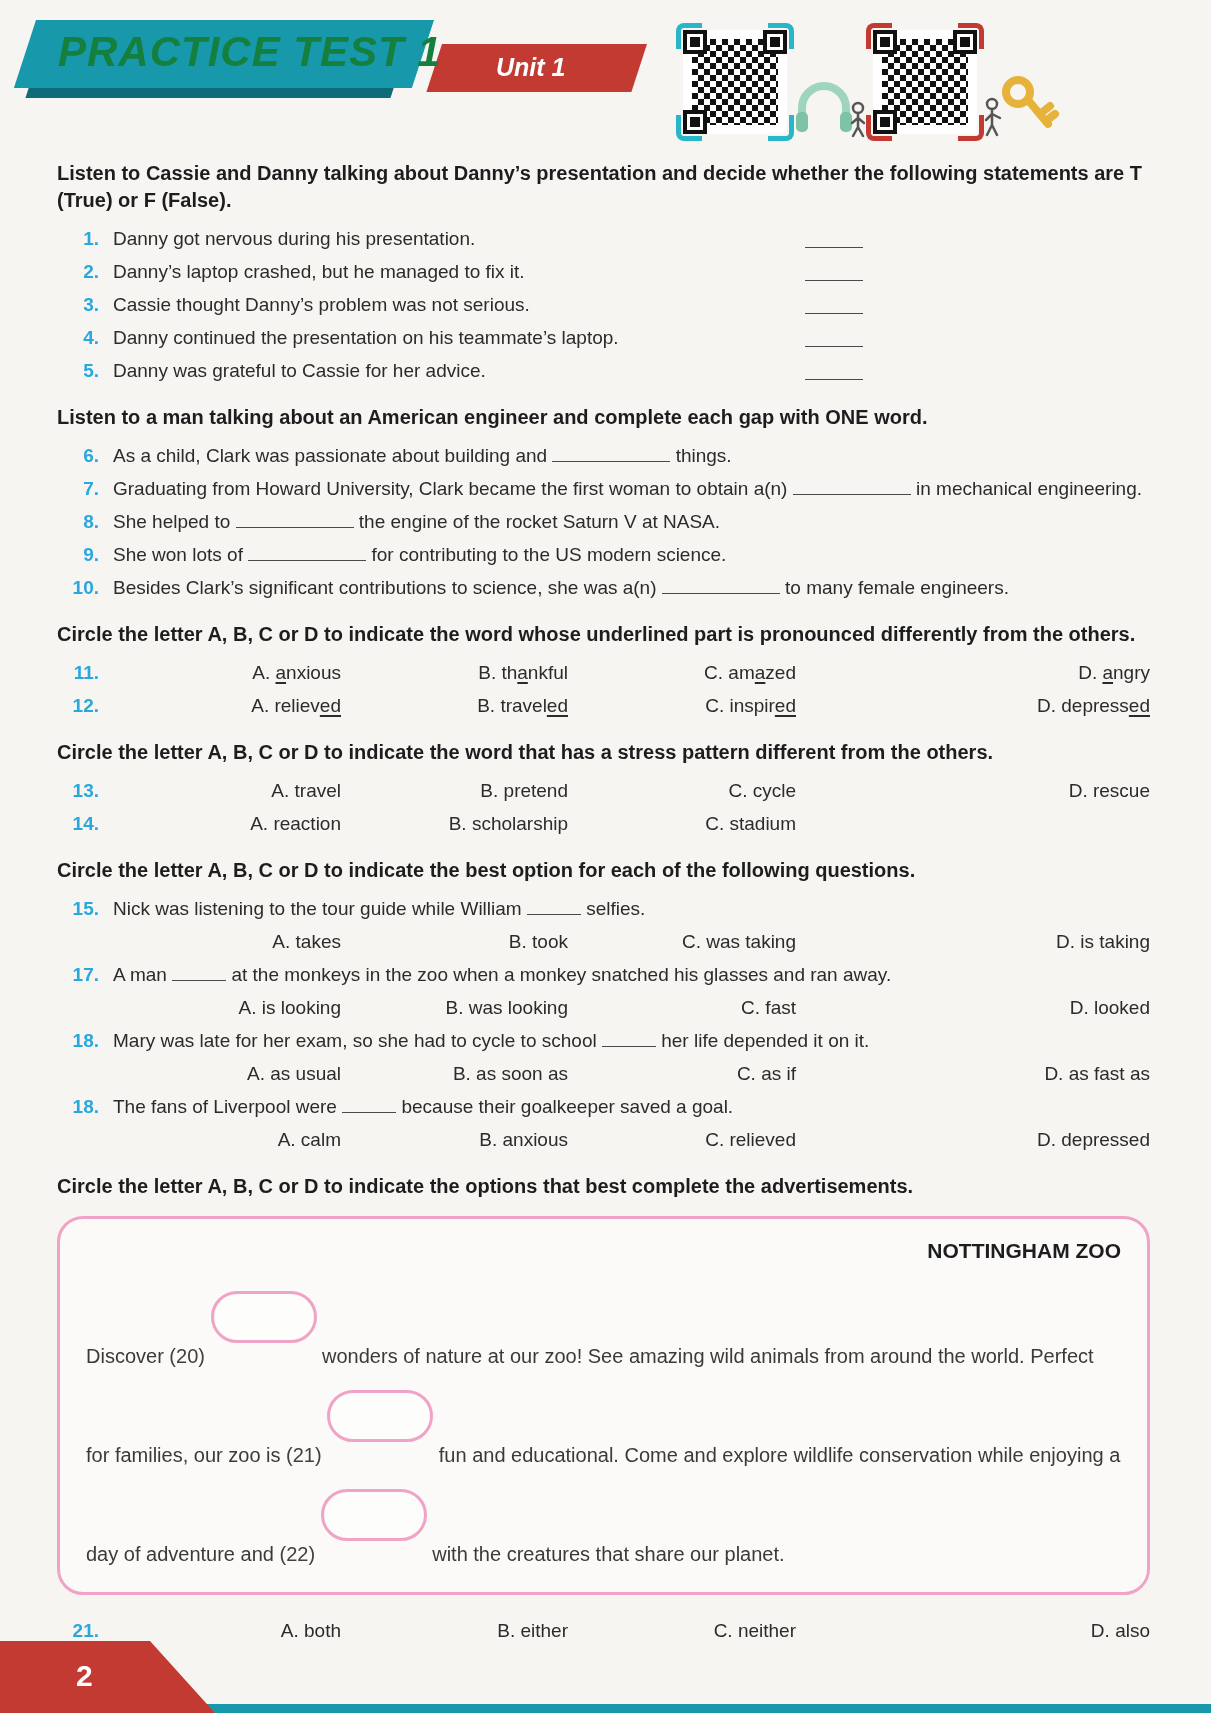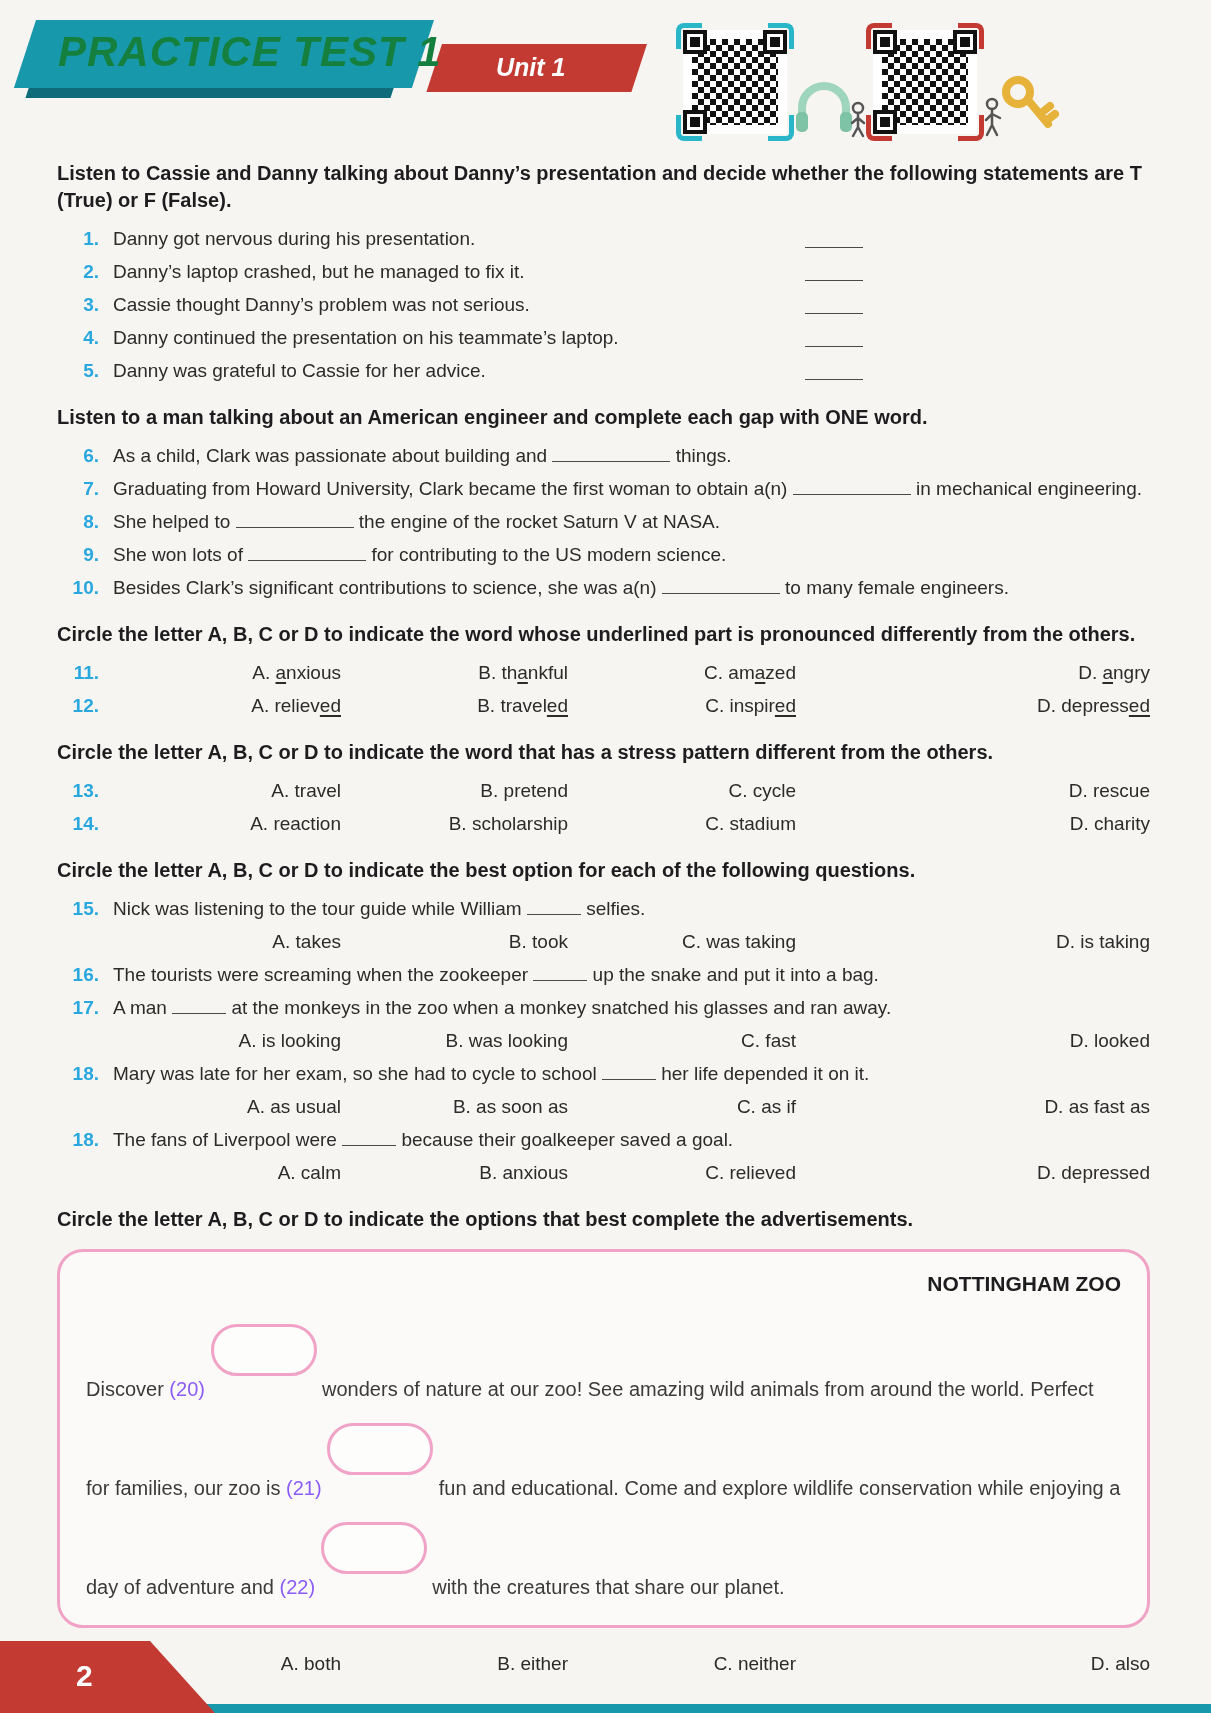--- a/index.html
+++ b/index.html
@@ -37,21 +37,21 @@
   .row{display:flex;align-items:baseline;font-size:19px;line-height:32px;margin:1px 0;}
   .num{width:42px;min-width:42px;text-align:right;color:#29a7df;font-weight:bold;margin-right:14px;}
   .qtext{flex:1;}
   .blank{display:inline-block;border-bottom:1.6px solid #4a4a4a;height:12px;}
   .blank.gap{width:118px;} .blank.small{width:54px;} .blank.zoo{width:48px;}
   .tf-row{position:relative;}
   .tf-blank{position:absolute;left:748px;bottom:7px;width:58px;border-bottom:1.6px solid #4a4a4a;height:0;}
   .opts{display:grid;grid-template-columns:228px 227px 228px 1fr;flex:1;text-align:right;}
   .opt{font-size:19px;line-height:32px;}
   .opt u{text-decoration-thickness:1.5px;text-underline-offset:3px;}
-  .blue{color:#8b5cf6;}
+  .blue{color:#404040;}
   .zoo{border:3.5px solid #f0a3c6;border-radius:26px;background:rgba(255,255,255,.5);padding:14px 26px 20px;margin:16px 0 20px;}
   .zoo-title{text-align:right;font-weight:bold;font-size:21px;margin:6px 0 12px;color:#1d1d1f;}
   .zoo-text{font-size:20px;line-height:35px;color:#3a3a3a;}
   
   .foot-teal{position:absolute;left:0;bottom:0;width:100%;height:9px;background:#1798ab;}
   .foot-red{position:absolute;left:0;bottom:0;width:215px;height:72px;background:#c23a32;
     clip-path:polygon(0 0,150px 0,215px 100%,0 100%);}
   .page-num{position:absolute;left:76px;bottom:20px;color:#fff;font-size:30px;font-weight:bold;}
 </style>
 </head>
@@ -190,44 +190,39 @@
             <span class="opt">C. cycle</span>
             <span class="opt">D. rescue</span>
           </div>
         </div>
         <div class="row">
           <span class="num">14.</span>
           <div class="opts">
             <span class="opt">A. reaction</span>
             <span class="opt">B. scholarship</span>
             <span class="opt">C. stadium</span>
-            <span class="opt">D. charity</span>
           </div>
         </div>
       </section>
       <section>
         <div class="instruction">Circle the letter A, B, C or D to indicate the best option for each of the following questions.</div>
         <div class="row">
           <span class="num">15.</span>
           <span class="qtext">Nick was listening to the tour guide while William <span class="blank small"></span> selfies.</span>
         </div>
         <div class="row">
           <span class="num"></span>
           <div class="opts">
             <span class="opt">A. takes</span>
             <span class="opt">B. took</span>
             <span class="opt">C. was taking</span>
             <span class="opt">D. is taking</span>
           </div>
         </div>
         <div class="row">
-          <span class="num">16.</span>
-          <span class="qtext">The tourists were screaming when the zookeeper <span class="blank small"></span> up the snake and put it into a bag.</span>
-        </div>
-        <div class="row">
           <span class="num">17.</span>
           <span class="qtext">A man <span class="blank small"></span> at the monkeys in the zoo when a monkey snatched his glasses and ran away.</span>
         </div>
         <div class="row">
           <span class="num"></span>
           <div class="opts">
             <span class="opt">A. is looking</span>
             <span class="opt">B. was looking</span>
             <span class="opt">C. fast</span>
             <span class="opt">D. looked</span>

